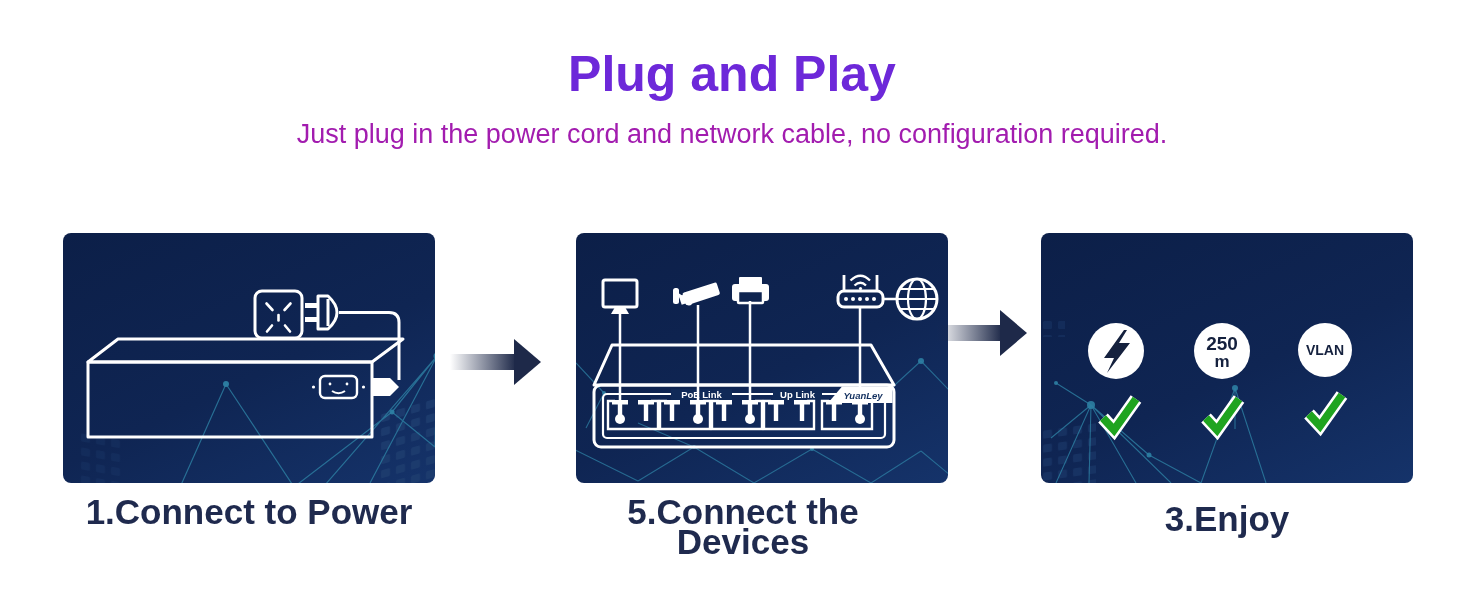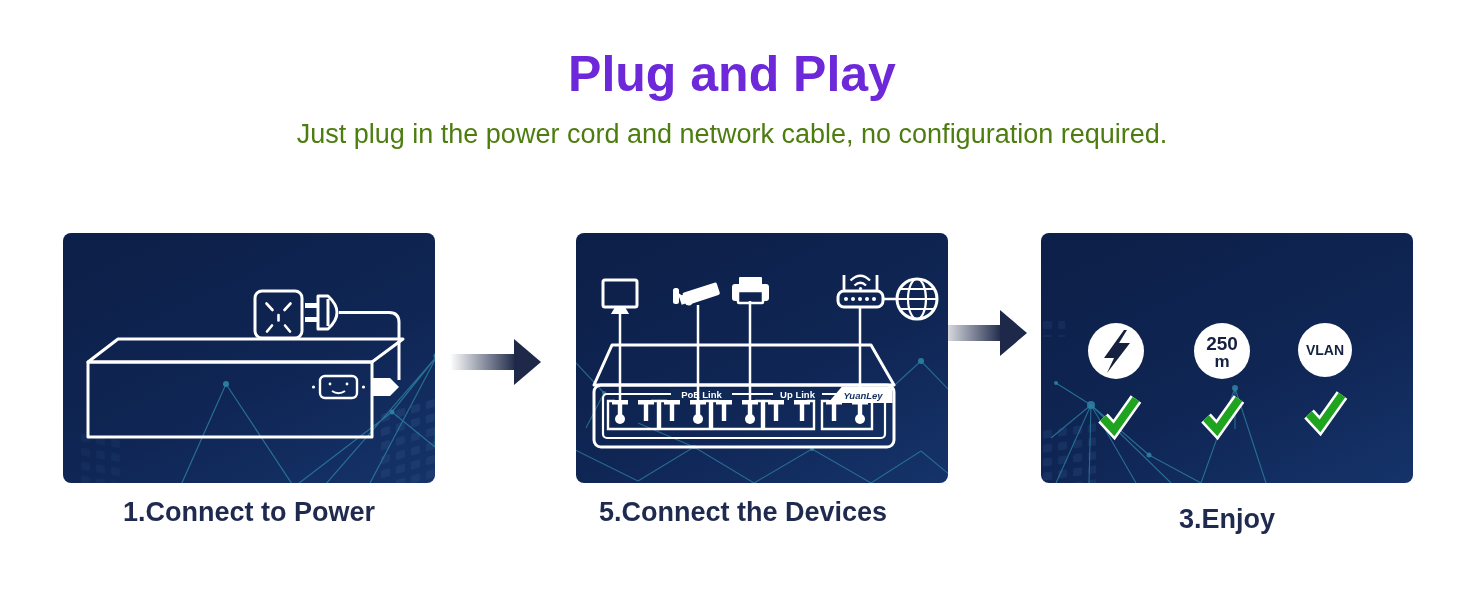--- a/index.html
+++ b/index.html
@@ -1,27 +1,27 @@
 <!DOCTYPE html>
 <html><head>
 <meta charset="utf-8">
 <style>
   html,body{margin:0;padding:0;background:#fff;}
   #stage{position:relative;width:1464px;height:600px;background:#ffffff;overflow:hidden;
          font-family:"Liberation Sans",sans-serif;}
   .title{position:absolute;top:48px;left:0;width:100%;text-align:center;
          font-size:50px;font-weight:bold;color:#6d28d9;line-height:52px;}
   .subtitle{position:absolute;top:118px;left:0;width:100%;text-align:center;
-         font-size:27px;color:#4d7c0f;line-height:32px;}
+         font-size:27px;color:#a21caf;line-height:32px;}
   .card{position:absolute;top:233px;width:372px;height:250px;border-radius:8px;overflow:hidden;
         background:linear-gradient(155deg,#0c1f48 0%,#0f2553 55%,#15336a 100%);}
   #card1{left:63px;} #card2{left:576px;} #card3{left:1041px;}
   .card svg{position:absolute;left:0;top:0;width:372px;height:250px;display:block;}
   svg text{font-family:"Liberation Sans",sans-serif;}
-  .caption{position:absolute;width:372px;text-align:center;font-size:27px;font-weight:bold;
+  .caption{position:absolute;width:372px;text-align:center;font-size:35px;font-weight:bold;
            color:#1f2a4e;line-height:30px;}
   #cap1{left:63px;top:497px;} #cap2{left:557px;top:497px;} #cap3{left:1041px;top:504px;}
   .arrow{position:absolute;width:92px;height:46px;}
   #arrow1{left:450px;top:339px;} #arrow2{left:936px;top:310px;}
   .arrow .body{position:absolute;left:0;top:15px;width:66px;height:16px;
       background:linear-gradient(to right,rgba(30,41,73,0) 0%,rgba(30,41,73,0.55) 55%,#1e2949 100%);}
   .arrow .head{position:absolute;left:64px;top:0;width:0;height:0;
       border-top:23px solid transparent;border-bottom:23px solid transparent;
       border-left:27px solid #1e2949;}
 </style>

